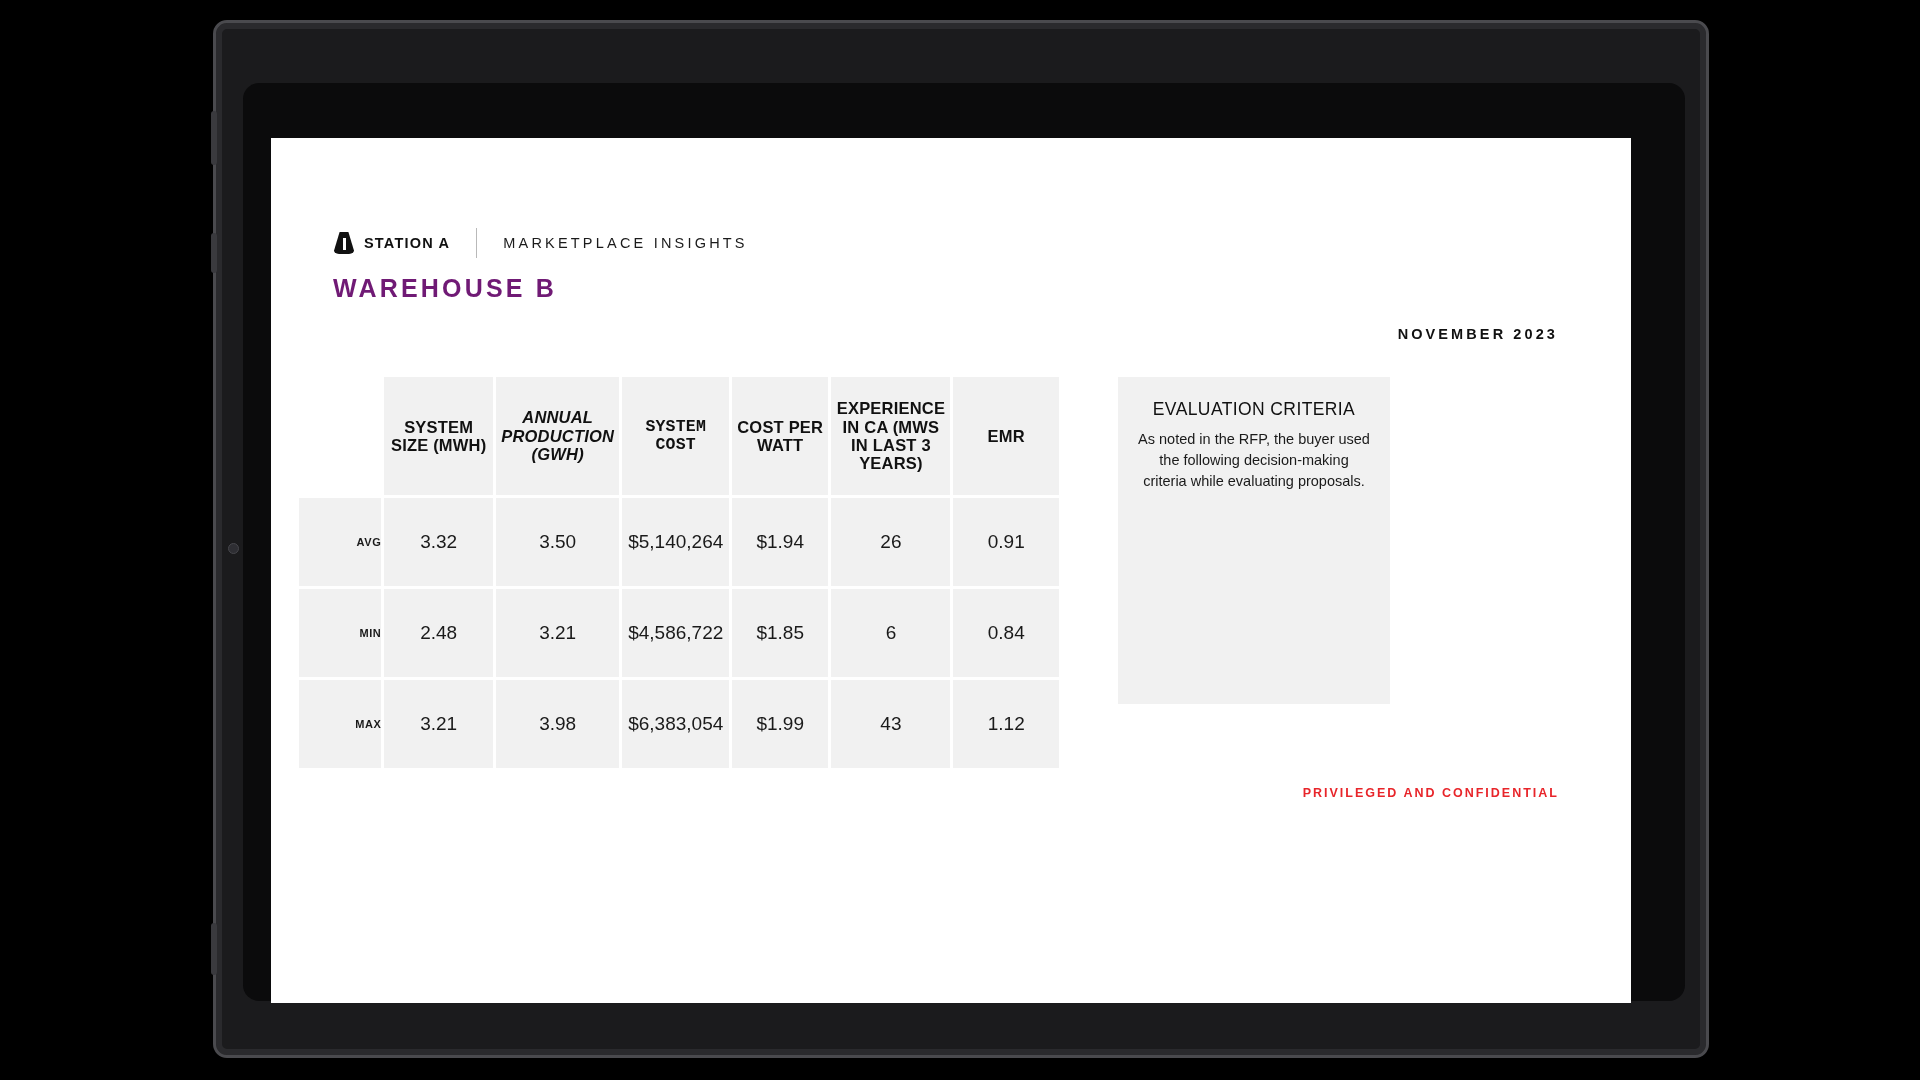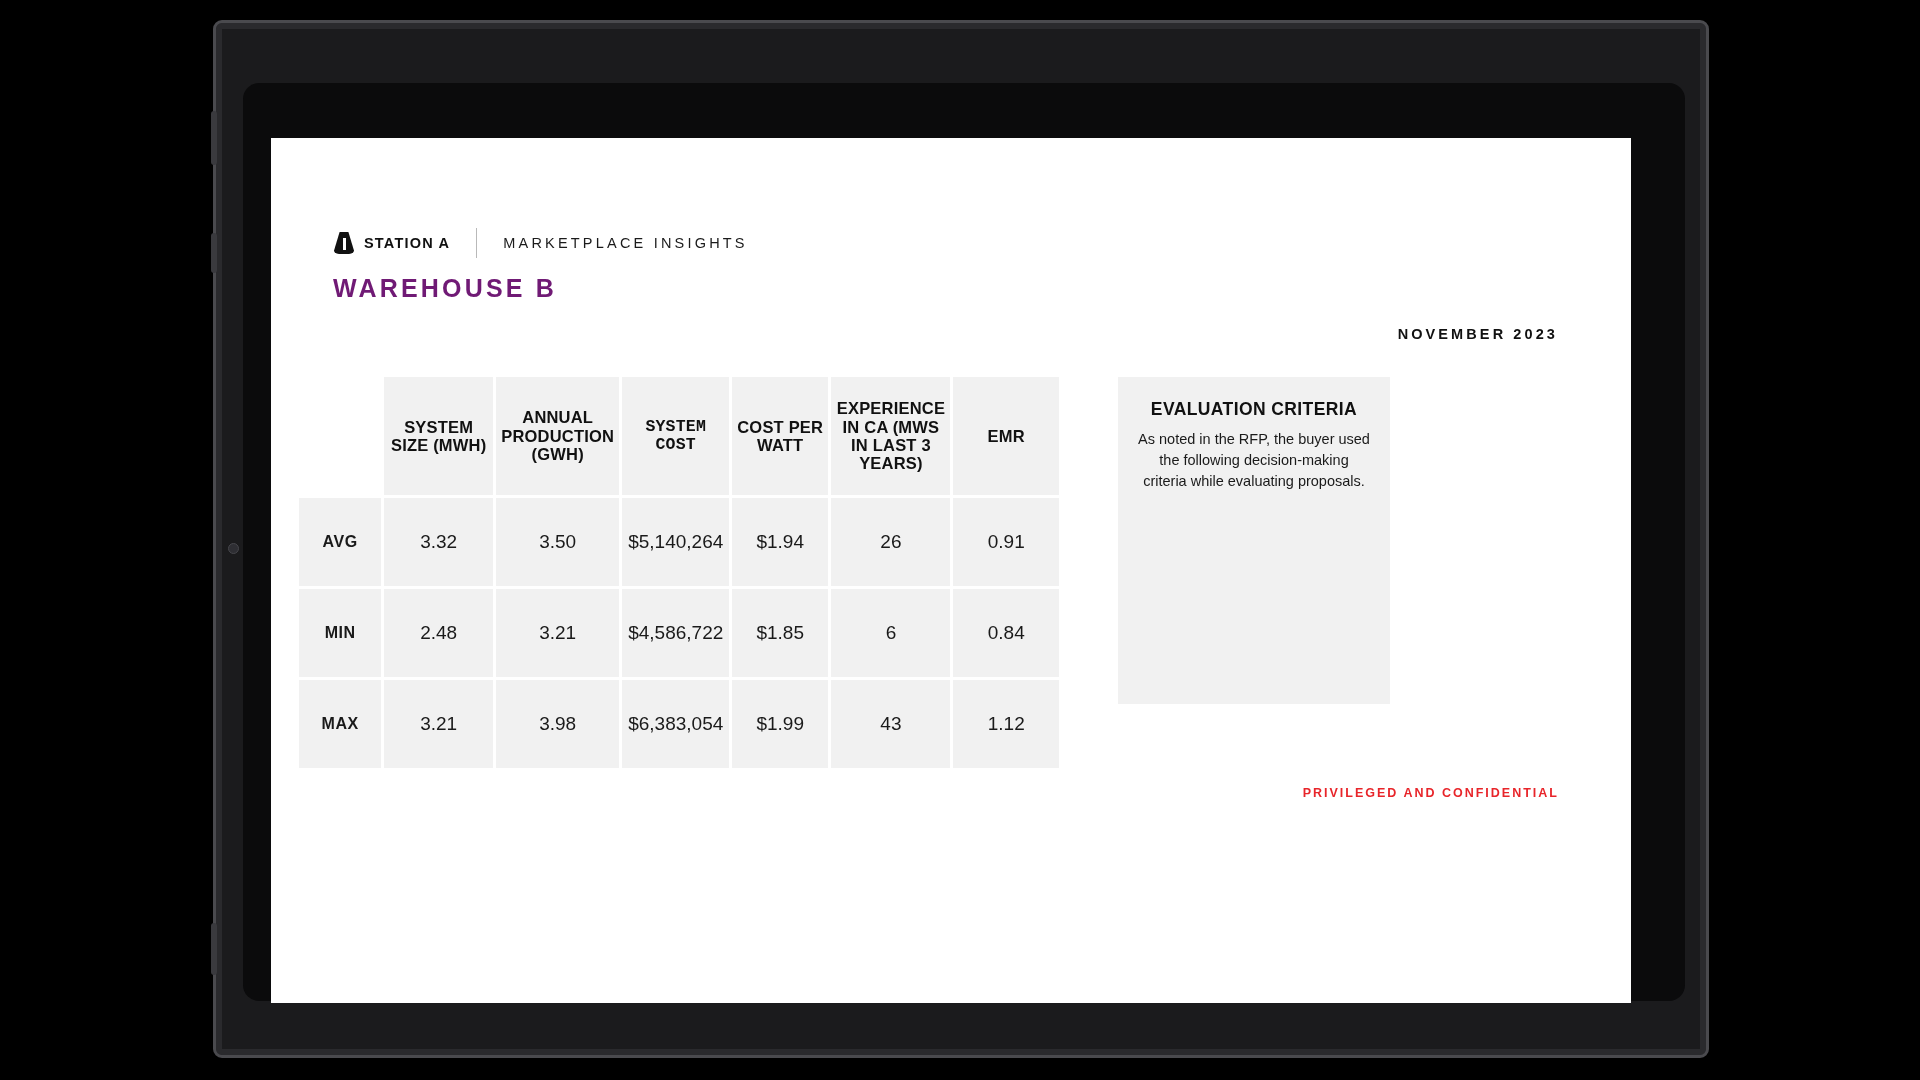--- a/index.html
+++ b/index.html
@@ -9,21 +9,21 @@
     font-family: "Liberation Sans", sans-serif;
     overflow: hidden;
   }
 
   
   #tablet-frame {
     position: absolute;
     left: 213px; top: 20px;
     width: 1496px; height: 1038px;
     background: #1b1b1d;
-    border-radius: 9px;
+    border-radius: 14px;
     border: 3px solid #4a4a4e;
     box-shadow: inset 0 0 0 6px #2a2a2d;
   }
   #tablet-bezel {
     position: absolute;
     left: 27px; top: 60px;
     width: 1442px; height: 918px;
     background: #0b0b0c;
     border-radius: 16px;
   }
@@ -106,38 +106,38 @@
     color: #111;
     padding: 4px 5px;
   }
   #metrics-table th.corner-cell { background: #ffffff; width: 82px; }
   #metrics-table td {
     height: 88px;
     font-size: 19px;
     color: #1a1a1a;
   }
   #metrics-table td.row-label {
-    font-weight: bold; font-size: 16px; letter-spacing: 0.6px;
+    font-weight: bold; font-size: 11px; letter-spacing: 0.6px; text-align: right;
   }
   .col-sys-size { width: 108px; }
-  .col-annual { width: 108px; }
+  .col-annual { width: 108px; font-style: italic; }
   .col-cost { width: 106px; font-family: Liberation Mono, monospace; }
   .col-watt { width: 96px; }
   .col-exp { width: 109px; }
   .col-emr { width: 105px; }
 
   
   #criteria-panel {
     position: absolute; left: 847px; top: 239px;
     width: 272px; min-height: 327px;
     background: #f1f1f1;
     padding: 22px 18px 20px 18px;
   }
   #criteria-title {
-    text-align: center; font-size: 17.5px; font-weight: bold;
+    text-align: center; font-size: 17.5px; font-weight: normal;
     letter-spacing: 0.4px; color: #111; margin-bottom: 9px;
   }
   #criteria-desc {
     text-align: center; font-size: 14.5px; line-height: 1.45;
     color: #1a1a1a;
   }
   #criteria-list {
     margin: 18px 0 0 16px;
     font-size: 14.5px; line-height: 1.85; color: #1a1a1a;
   }

